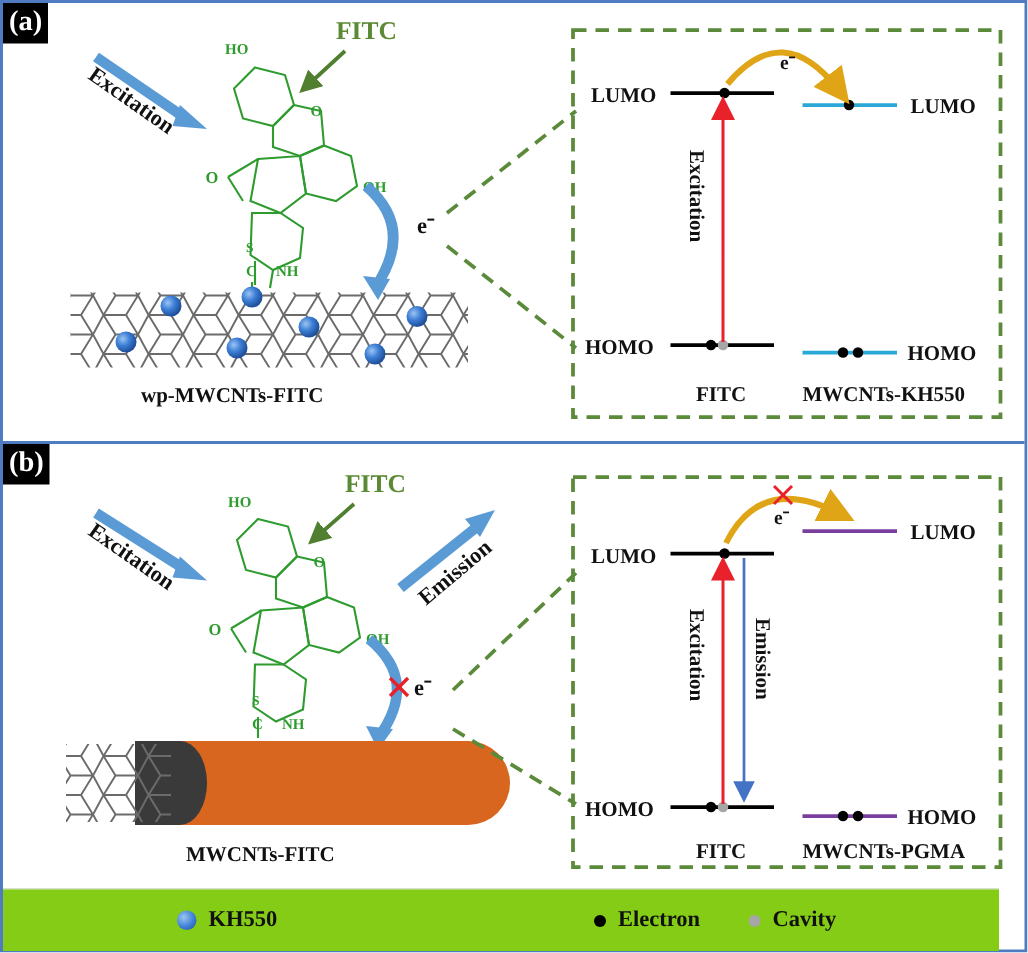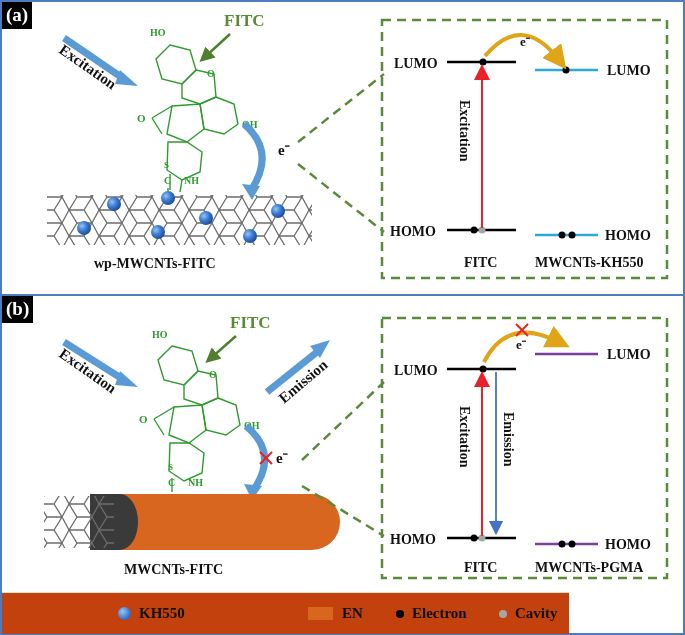--- a/index.html
+++ b/index.html
@@ -1,21 +1,21 @@
 <!DOCTYPE html>
 <html><head>
 <meta charset="utf-8">
 <style>
   html,body{margin:0;padding:0;background:#fff;}
   body{width:685px;height:635px;position:relative;overflow:hidden;font-family:"Liberation Serif",serif;}
   .frame{position:absolute;left:0;top:0;width:681px;height:631px;border:2px solid #4f7cc0;}
   .panel{position:absolute;left:2px;width:681px;}
   #pa{top:2px;height:292px;}
   #pb{top:294px;height:294px;border-top:2px solid #4f7cc0;}
-  .legend{position:absolute;left:2px;top:592px;width:567px;height:41px;background:#c2410c;border-top:1px solid #d5e3cb;}
+  .legend{position:absolute;left:2px;top:592px;width:664px;height:41px;background:#84cc16;border-top:1px solid #d5e3cb;}
   .tag{position:absolute;left:0;top:0;background:#000;color:#fff;font-weight:bold;font-size:19px;padding:1px 4px 2px 4px;line-height:24px;}
   svg{position:absolute;left:0;top:0;}
   svg text{font-family:"Liberation Serif",serif;font-weight:bold;}
   .leg-item{position:absolute;top:0;height:41px;display:flex;align-items:center;font-weight:bold;font-size:15px;color:#111;}
   .sw{display:inline-block;margin-right:8px;}
 </style>
 </head>
 <body>
 
 <div class="frame"></div>
@@ -218,24 +218,20 @@
     <text x="462" y="276" font-size="14" fill="#111">FITC</text>
     <text x="533" y="276" font-size="14" fill="#111">MWCNTs-PGMA</text>
   </svg>
 </div>
 
 <div class="legend">
   <div class="leg-item" style="left:116px">
     <span class="sw" style="width:13px;height:13px;border-radius:50%;background:radial-gradient(circle at 35% 35%,#9cc4f2,#3d7fd6 55%,#1f4f9a);"></span>
     <span>KH550</span>
   </div>
-  <div class="leg-item" style="left:306px">
-    <span class="sw" style="width:25px;height:13px;background:#d8661f;margin-right:9px"></span>
-    <span>EN</span>
-  </div>
   <div class="leg-item" style="left:394px">
     <span class="sw" style="width:8px;height:8px;border-radius:50%;background:#000;"></span>
     <span>Electron</span>
   </div>
   <div class="leg-item" style="left:497px">
     <span class="sw" style="width:8px;height:8px;border-radius:50%;background:#a6a6a6;"></span>
     <span>Cavity</span>
   </div>
 </div>
 

